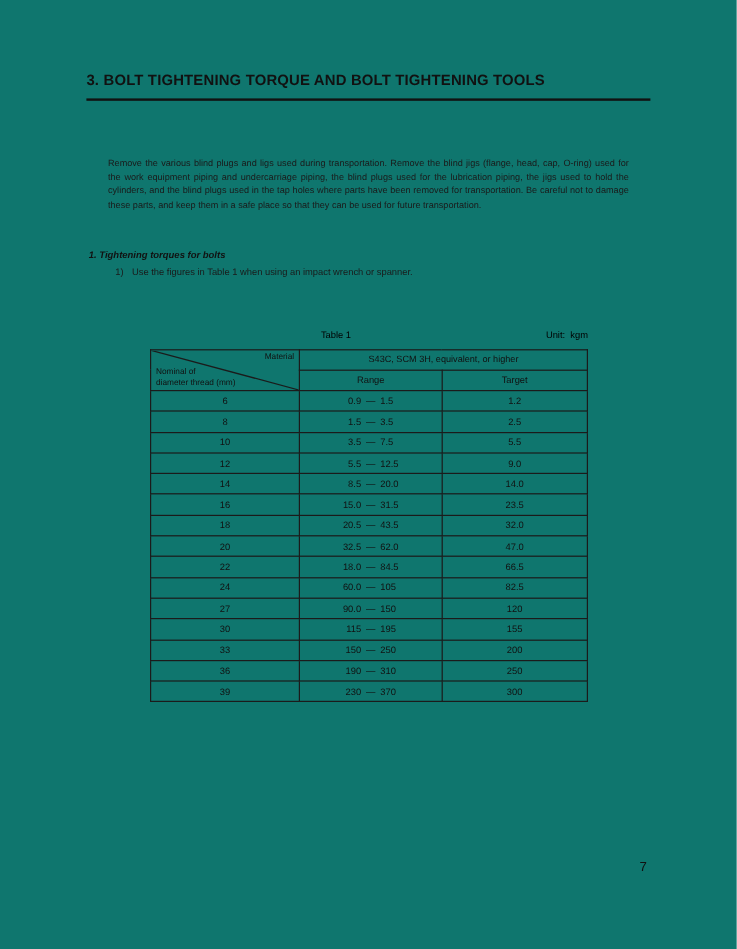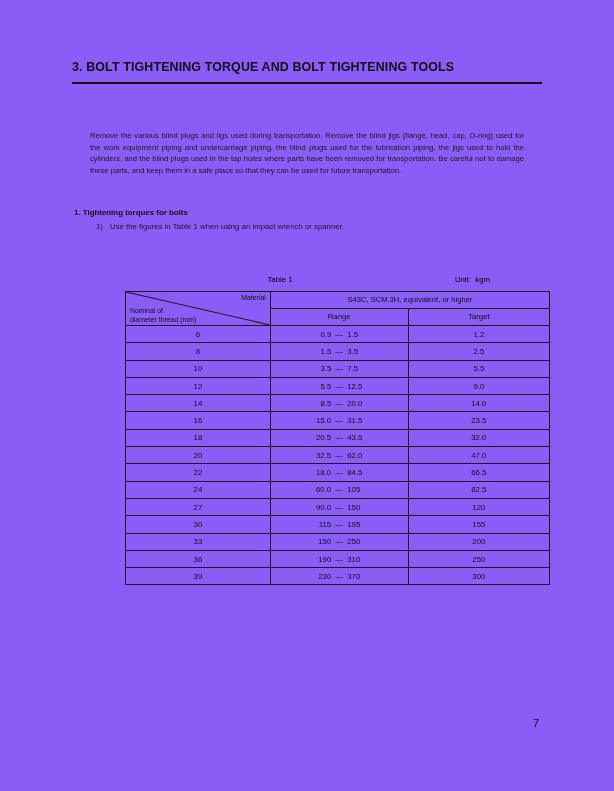--- a/index.html
+++ b/index.html
@@ -8,21 +8,21 @@
     background: #ffffff;
   }
   body {
     font-family: "Liberation Sans", sans-serif;
     color: #000000;
   }
   .page {
     position: relative;
     width: 614px;
     height: 791px;
-    background: #8b5cf6;
+    background: #0f766e;
     overflow: hidden;
   }
 
   
   .chapter-title {
     position: absolute;
     left: 72px;
     top: 60px;
     width: 470px;
     font-size: 12.4px;
@@ -59,20 +59,21 @@
   }
 
   
   .section-heading {
     position: absolute;
     left: 74px;
     top: 208px;
     font-size: 7.9px;
     font-weight: bold;
     color: #111111;
+    font-style: italic;
   }
   .item-list {
     position: absolute;
     left: 96px;
     top: 221px;
     width: 444px;
     font-size: 7.8px;
     line-height: 11.6px;
     color: #1a1a1a;
   }
@@ -112,21 +113,21 @@
     right: 0;
     top: 0;
     white-space: pre;
   }
 
   
   .torque-table {
     position: absolute;
     left: 125px;
     top: 291px;
-    width: 425px;
+    width: 365px;
     border-collapse: collapse;
     font-size: 7.8px;
     color: #111111;
   }
   .torque-table td {
     border: 1px solid #1b1b1b;
     padding: 0;
     height: 16.3px;
     text-align: center;
     vertical-align: middle;

